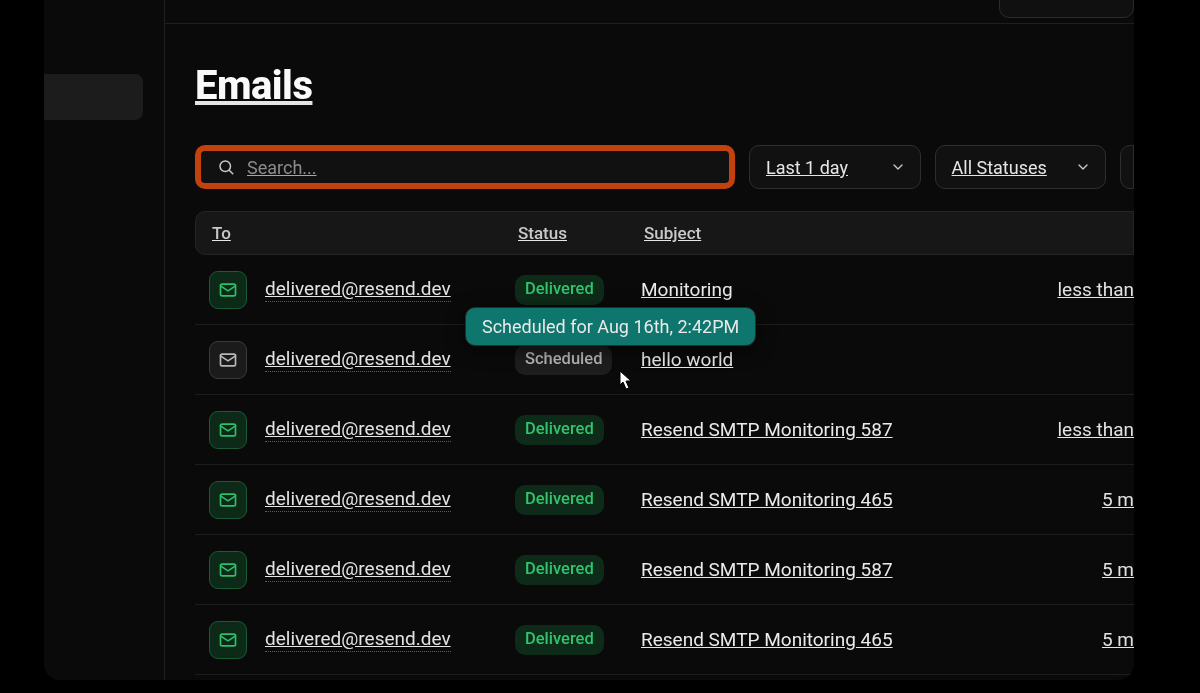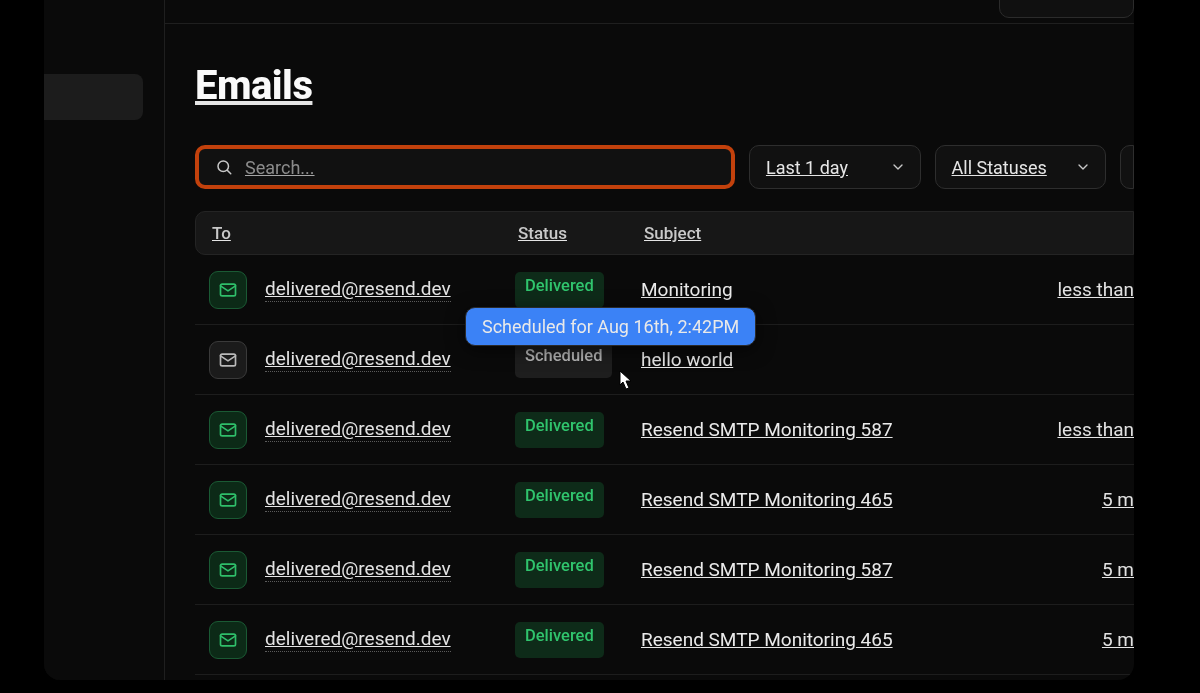--- a/index.html
+++ b/index.html
@@ -66,21 +66,21 @@
     align-items: center;
   }
   .search-box {
     display: flex;
     align-items: center;
     gap: 12px;
     width: 545px;
     height: 44px;
     padding: 0 16px;
     background: #111111;
-    border: 4px solid #c2410c;
+    border: 6px solid #c2410c;
     border-radius: 10px;
     color: #8b8b8b;
     font-size: 18px;
   }
   .search-box svg { flex-shrink: 0; }
   .search-box .ph { color: #bfbfbf; opacity: 0.7; }
   .select {
     display: flex;
     align-items: center;
     justify-content: space-between;
@@ -149,39 +149,39 @@
   }
   .mail-icon.scheduled svg { stroke: #b9b9b9; }
   .addr {
     color: #e3e3e3;
     border-bottom: 1.5px dotted #5b5b5b;
     padding-bottom: 1px;
   }
   .cell-status { width: 126px; }
   .badge {
     display: inline-block;
-    padding: 4px 10px 13px 10px;
-    border-radius: 5px;
+    padding: 4px 10px 7px 10px;
+    border-radius: 10px;
     font-size: 16.5px;
     font-weight: 500;
   }
   .badge.delivered {
     background: #0e2b19;
     color: #30c46d;
   }
   .badge.scheduled {
     background: #1e1e1e;
     color: #b6b6b6;
   }
   .cell-subject { flex: 1; color: #eaeaea; }
   .cell-time { width: 100px; text-align: right; color: #e2e2e2; white-space: nowrap; }
 
   .tooltip {
     position: absolute;
-    background: #3b82f6;
+    background: #0f766e;
     color: #e9e9e9;
     font-size: 18px;
     padding: 8px 16px;
     border-radius: 10px;
     border: 1px solid #2a2a2a;
     box-shadow: 0 4px 18px rgba(0,0,0,0.6);
     white-space: nowrap;
     z-index: 20;
   }
   .cursor {

